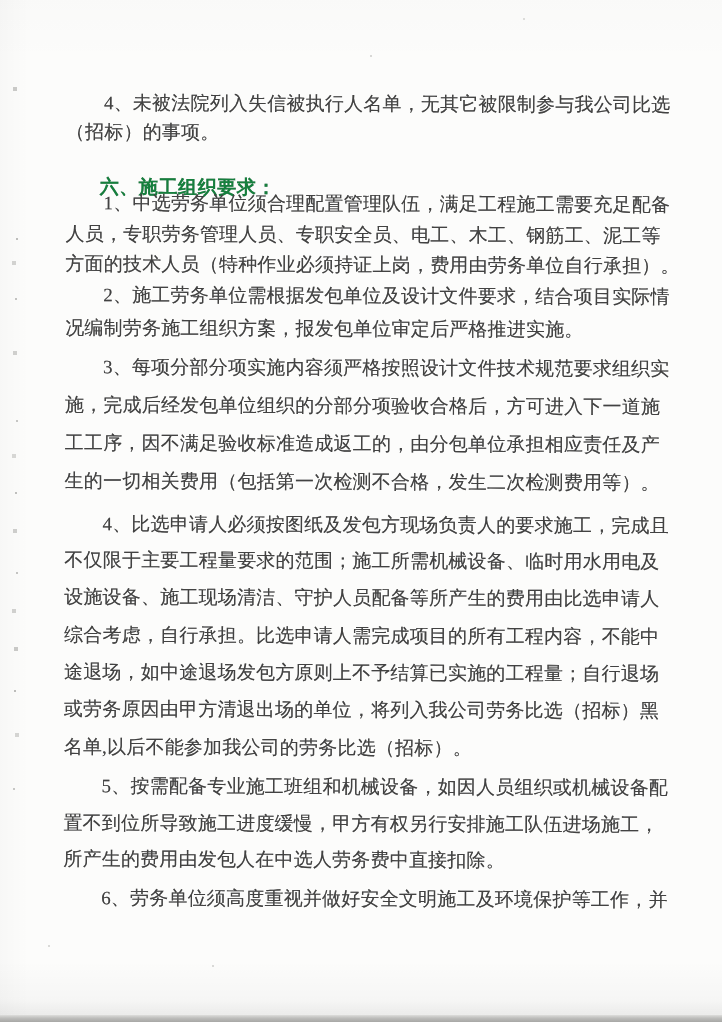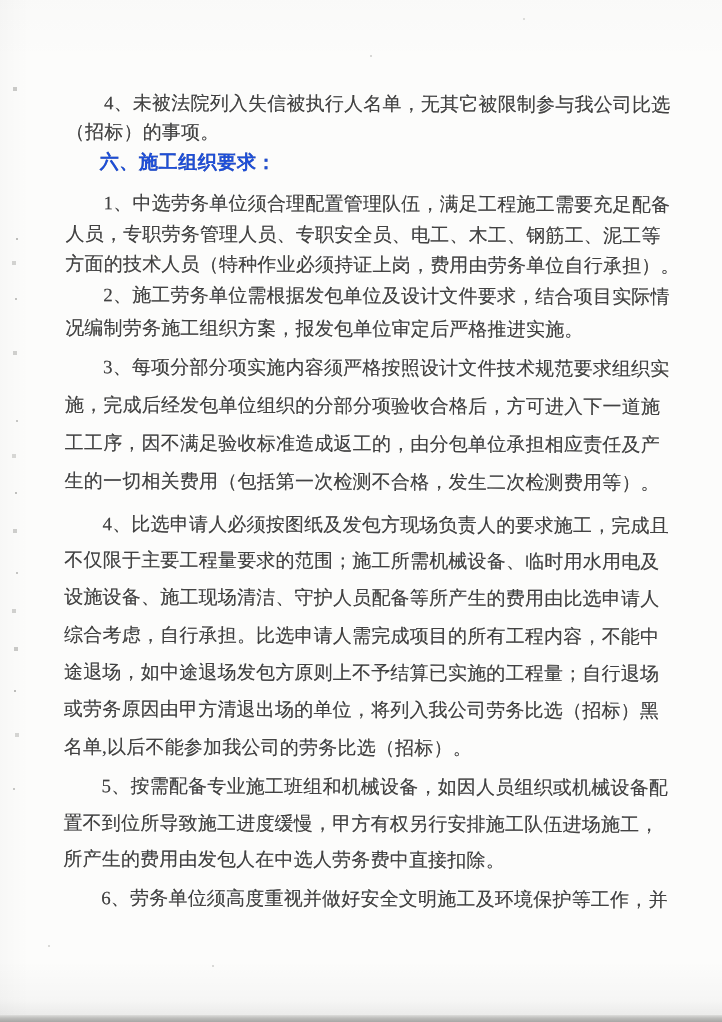--- a/index.html
+++ b/index.html
@@ -67,24 +67,25 @@
     white-space:nowrap;
     font-size:19px;
     line-height:24px;
     color:#424242;
     letter-spacing:0.2px;
     text-shadow:0 0 0.5px rgba(70,70,70,0.55);
   }
   .indent{left:104px;}
   .flush{left:66px;}
   .heading{
-    font-family:Liberation Mono, monospace;
+    font-family:Liberation Serif, serif;
     font-weight:700;
-    color:#1d4ed8;
+    color:#15803d;
     letter-spacing:0.6px;
+    margin-top:24px;
   }
 </style>
 </head>
 <body>
 
 <div class="scan-page">
   <div class="paper-tone"></div>
   <div class="left-noise"></div>
 
   <div class="text-layer">

